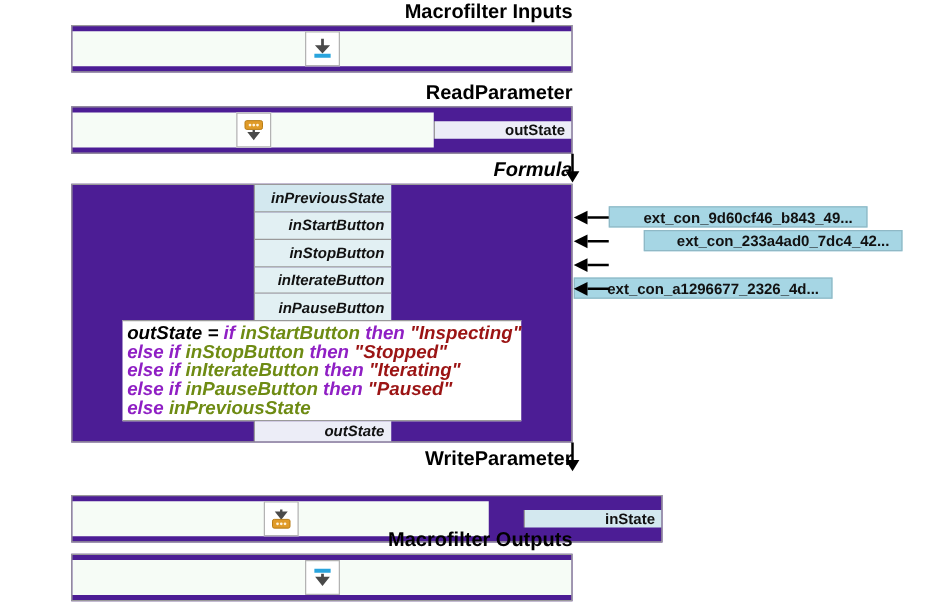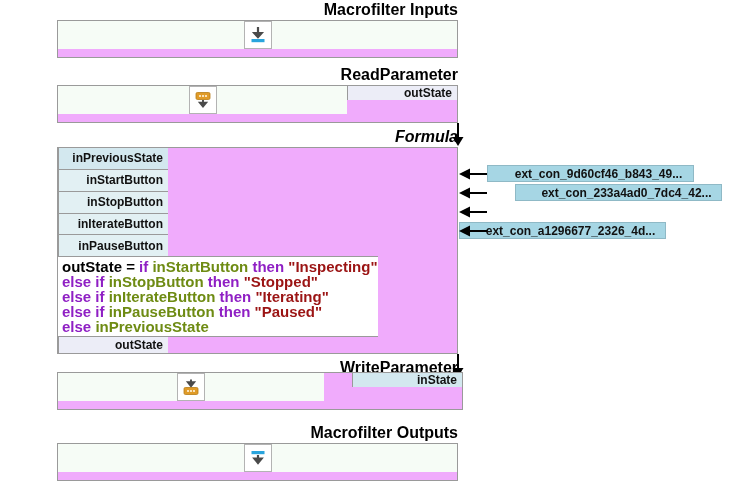--- a/index.html
+++ b/index.html
@@ -34,24 +34,24 @@
     text-align: right;
     white-space: nowrap;
     line-height: 14px;
   }
 
   
   .block {
     position: absolute;
     box-sizing: border-box;
     border: 1px solid #9a9a9a;
-    background: #f0abfc;
+    background: #4c1d95;
     display: flex;
     flex-direction: row;
-    align-items: flex-start;
+    align-items: center;
   }
   .block-body {
     position: relative;
     flex: 1 1 auto;
     background: #f6fcf6;
     display: flex;
     align-items: center;
     justify-content: center;
     min-width: 0;
   }
@@ -199,21 +199,21 @@
     </div>
   </div>
 
   <svg class="conn" style="left:450px; top:123px; width:16px; height:25px;">
     <line x1="8" y1="0" x2="8" y2="16" stroke="#000000" stroke-width="2"></line>
     <path d="M2.5 14 L13.5 14 L8 23 Z" fill="#000000"></path>
   </svg>
 
   <div class="block-title" style="left:57px; top:130px; width:401px;font-style:italic;">Formula</div>
 
-  <div class="block" id="formula-block" style="left:57px; top:147px; width:401px; height:207px;">
+  <div class="block" id="formula-block" style="left:57px; top:147px; width:401px; height:207px;font-style:italic;">
 
     <div class="formula-top">
       <div class="block-body"></div>
       <div class="ports">
         <div class="port in">inPreviousState</div>
         <div class="port inlight">inStartButton</div>
         <div class="port inlight">inStopButton</div>
         <div class="port inlight">inIterateButton</div>
         <div class="port inlight">inPauseButton</div>
       </div>
@@ -256,21 +256,21 @@
     <path d="M12 1.5 L12 12.5 L1 7 Z" fill="#000000"></path>
   </svg>
 
   <svg class="conn" style="left:450px; top:354px; width:16px; height:25px;">
     <line x1="8" y1="0" x2="8" y2="16" stroke="#000000" stroke-width="2"></line>
     <path d="M2.5 14 L13.5 14 L8 23 Z" fill="#000000"></path>
   </svg>
 
   <div class="block-title" style="left:57px; top:361px; width:401px;">WriteParameter</div>
 
-  <div class="block" id="block-write-parameter" style="left:57px; top:372px; width:406px; height:38px;gap:28px;">
+  <div class="block" id="block-write-parameter" style="left:57px; top:396px; width:473px; height:38px;gap:28px;">
     <div class="block-body">
       <div class="icon-box">
         <svg width="20" height="20" viewBox="0 0 20 20" aria-hidden="true">
           <path d="M10 2.5 L10 6.6 M6.8 5.2 L10 9.2 L13.2 5.2 Z" stroke="#4a4a4a" stroke-width="1.9" fill="#4a4a4a"></path>
           <rect x="3" y="10.5" width="14" height="7" rx="1.4" fill="#e09b28" stroke="#b87c15" stroke-width="0.8"></rect>
           <circle cx="7" cy="14" r="1.1" fill="#fff3dc"></circle>
           <circle cx="10" cy="14" r="1.1" fill="#fff3dc"></circle>
           <circle cx="13" cy="14" r="1.1" fill="#fff3dc"></circle>
         </svg>
       </div>

